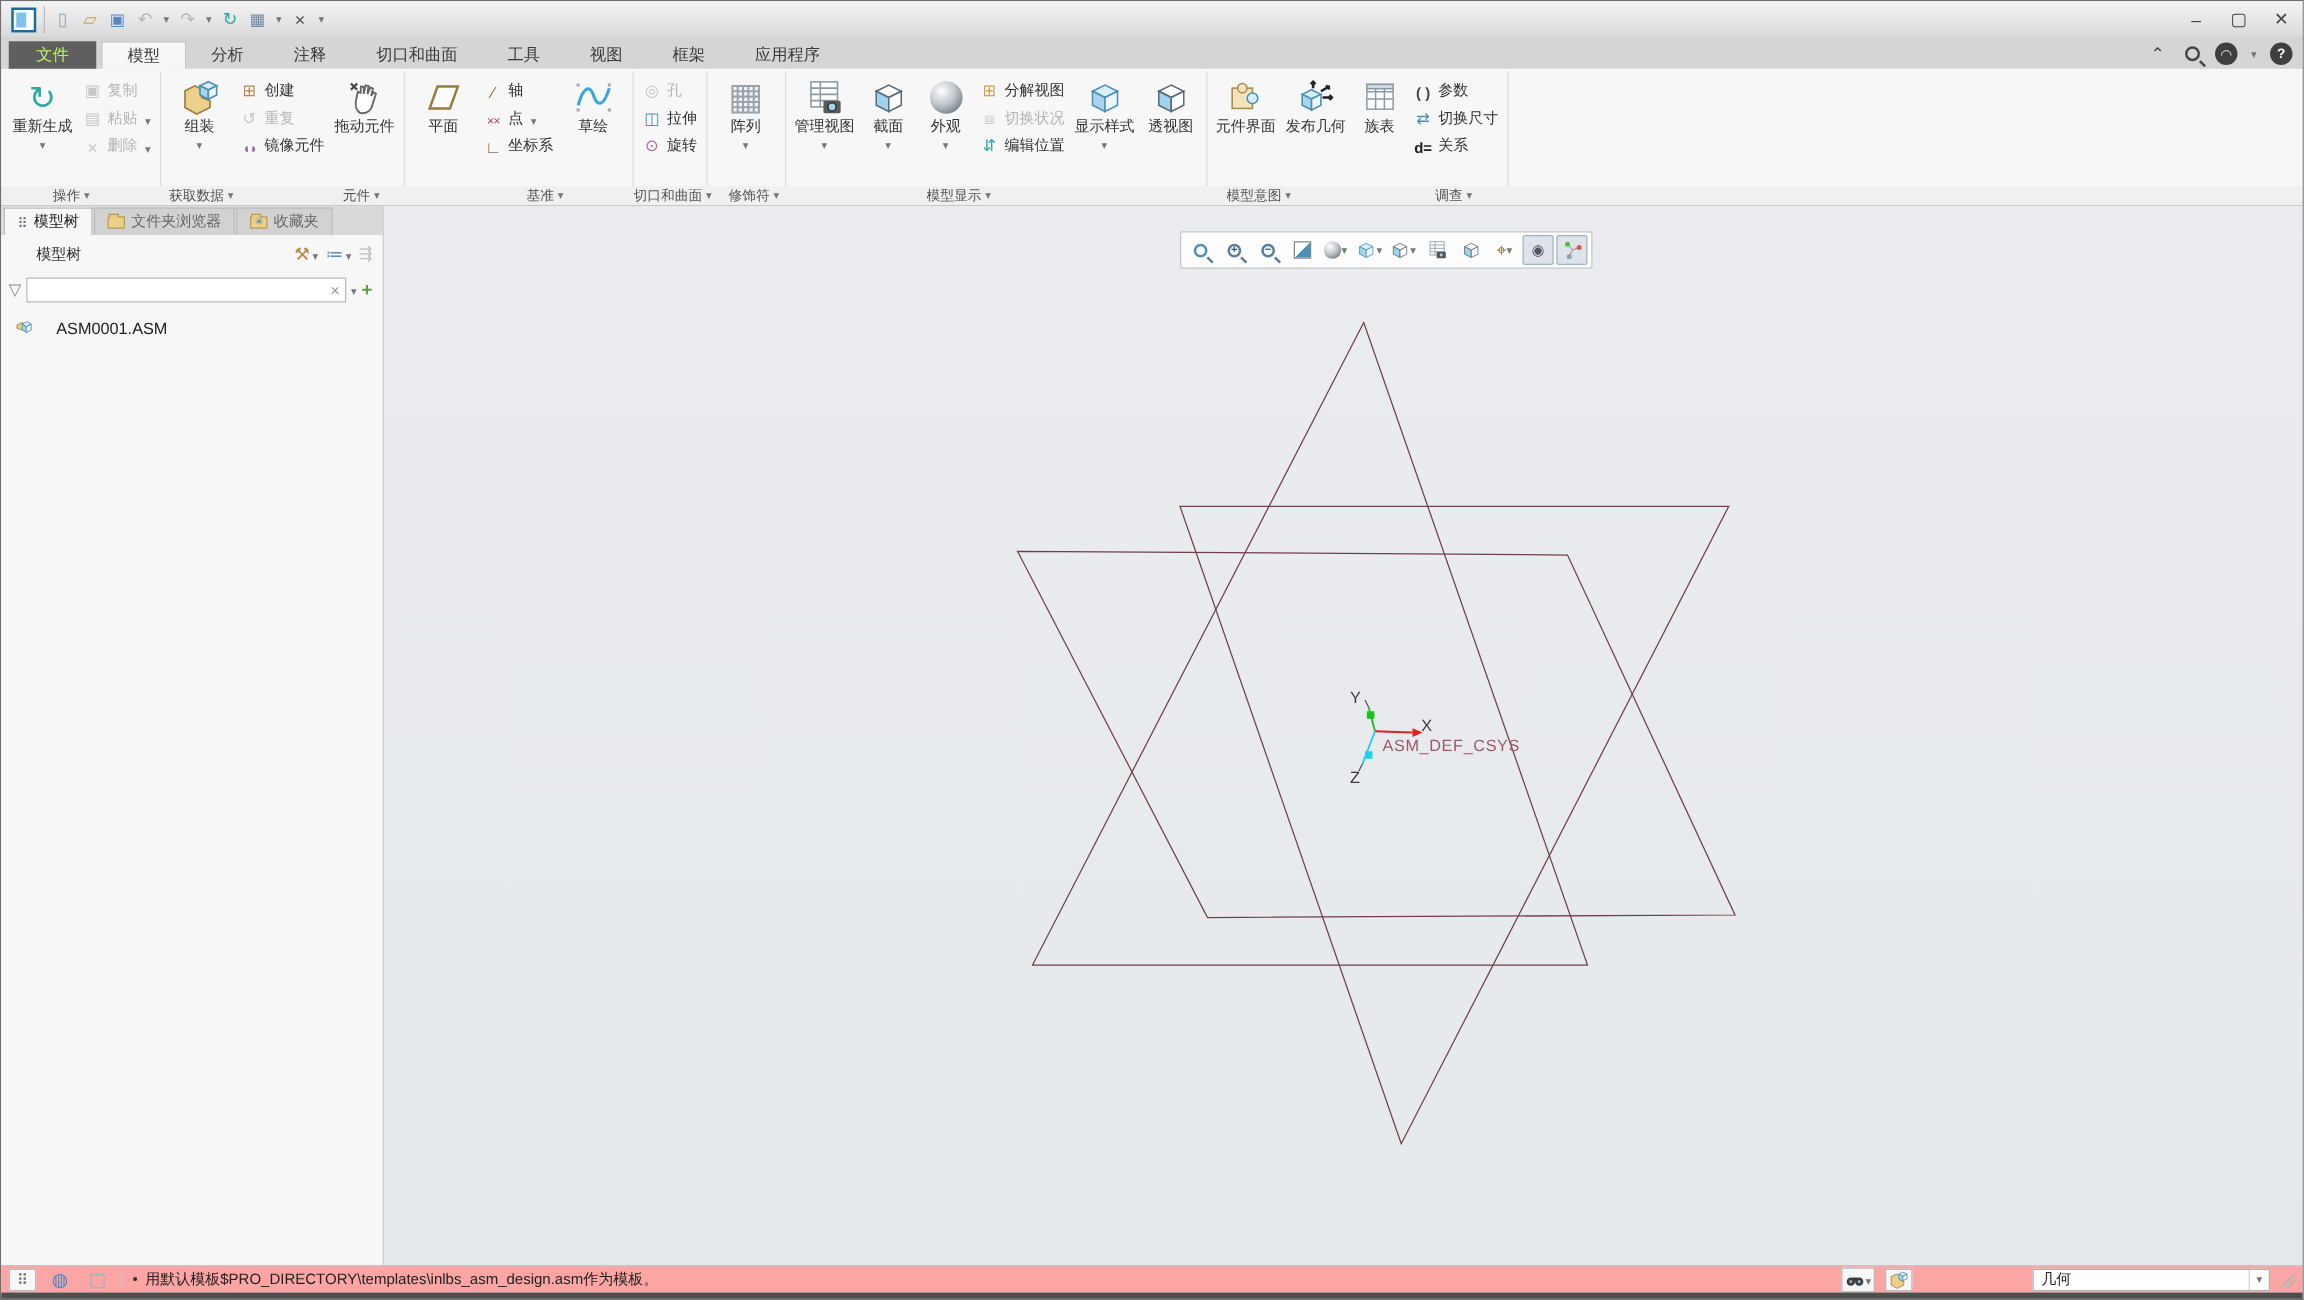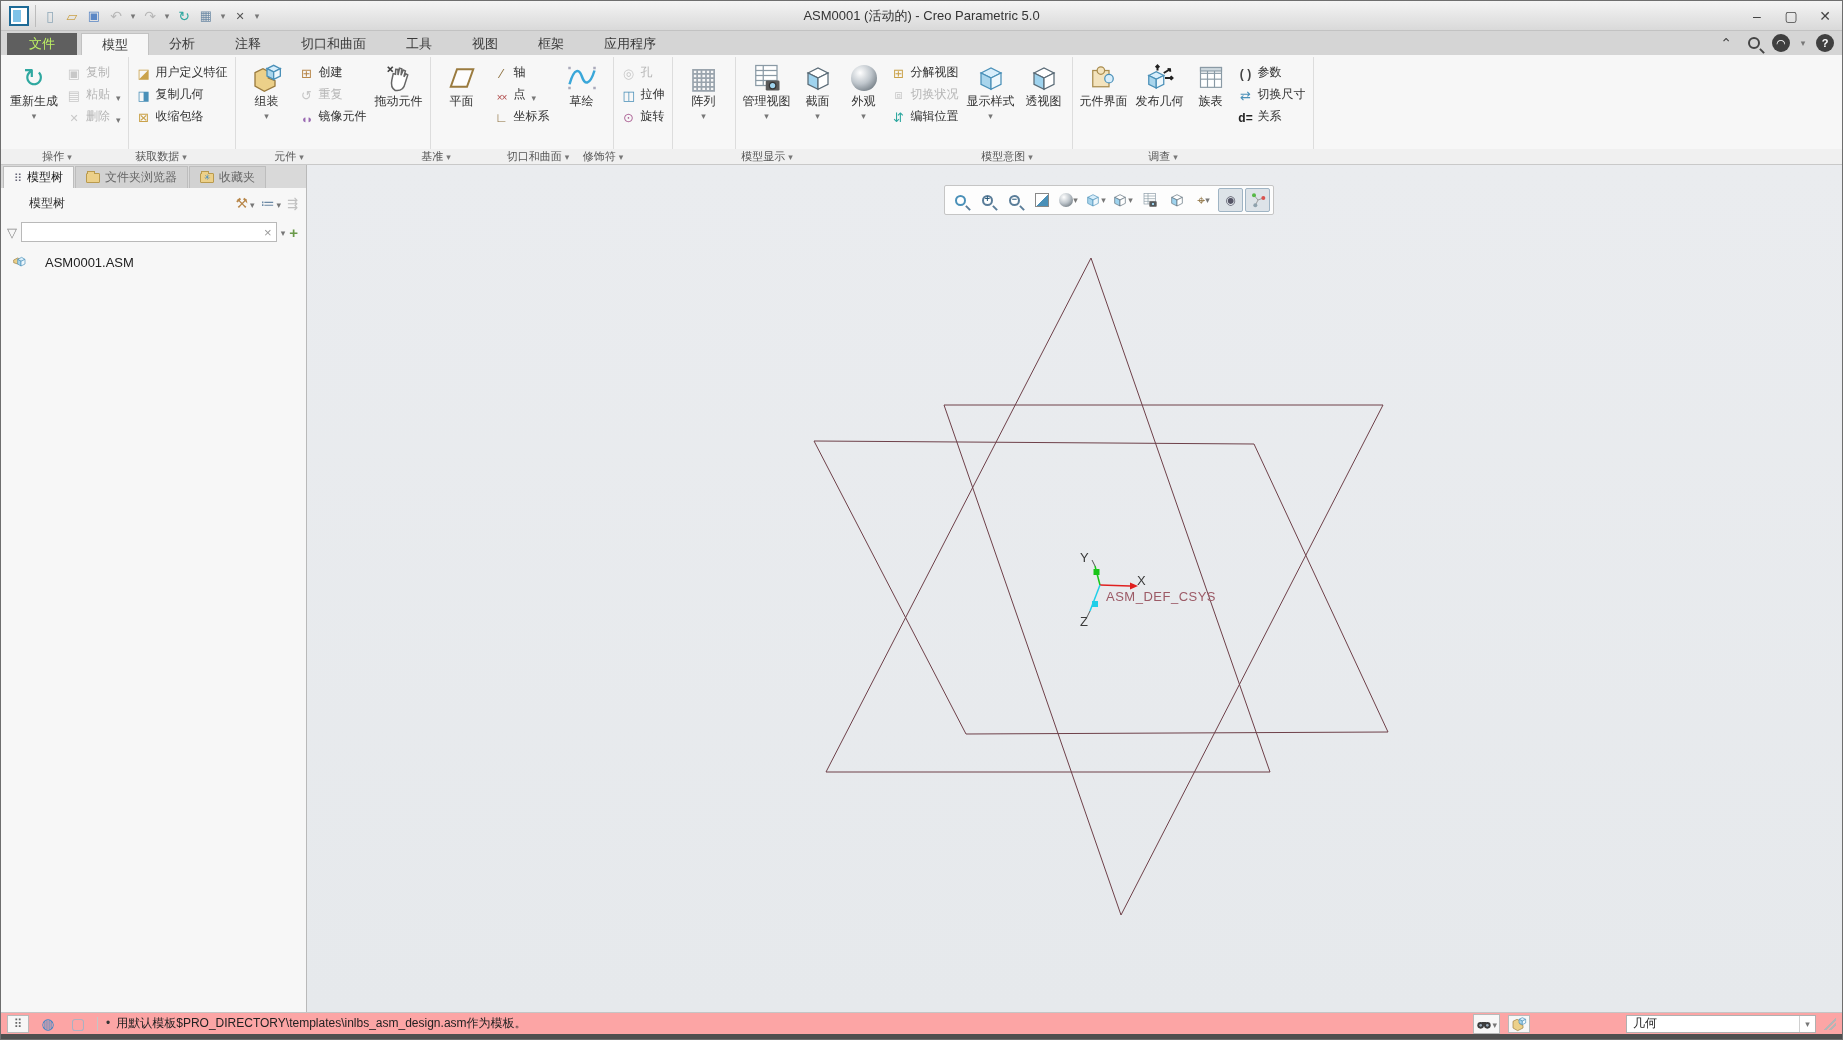--- a/index.html
+++ b/index.html
@@ -279,21 +279,20 @@
         </div>
       <div class="qbtn" data-name="window-switch-button">
           <span class="g g-winswitch" data-name="windows-icon"></span>
         </div>
       <div class="qdd ddonly" data-name="window-switch-dropdown"></div>
       <div class="qbtn" data-name="close-window-button">
           <span class="g g-close-x" data-name="close-icon"></span>
         </div>
       <div class="qdd ddonly" data-name="qat-customize-dropdown"></div>
     </div>
-    <div class="title-text" data-name="window-title">ASM0001 (活动的) - Creo Parametric 5.0</div>
     <div class="wincontrols" data-name="window-controls">
       <div class="wbtn" data-name="minimize-button">–</div>
       <div class="wbtn" data-name="maximize-button">▢</div>
       <div class="wbtn" data-name="close-button">✕</div>
     </div>
   </div>
 
   <div class="tabrow" data-name="ribbon-tab-row">
     <div class="ftab" data-name="tab-file">文件</div>
     <div class="rtab active" data-name="tab-model">模型</div>
@@ -336,36 +335,20 @@
             <span class="ic16 g g-paste" data-name="paste-icon"></span>
             <span class="lbl">粘贴</span>
           </div>
         <div class="rsm disabled dd" data-name="delete-button">
             <span class="ic16 g g-del" data-name="delete-icon"></span>
             <span class="lbl">删除</span>
           </div>
       </div>
     </div>
 
-    <div class="rgroup" data-name="group-get-data">
-      <div class="rcol">
-        <div class="rsm" data-name="udf-button">
-            <span class="ic16 g g-udf" data-name="udf-icon"></span>
-            <span class="lbl">用户定义特征</span>
-          </div>
-        <div class="rsm" data-name="copy-geometry-button">
-            <span class="ic16 g g-cgeo" data-name="copy-geometry-icon"></span>
-            <span class="lbl">复制几何</span>
-          </div>
-        <div class="rsm" data-name="shrinkwrap-button">
-            <span class="ic16 g g-shrink" data-name="shrinkwrap-icon"></span>
-            <span class="lbl">收缩包络</span>
-          </div>
-      </div>
-    </div>
 
     <div class="rgroup" data-name="group-component">
       <div class="rbig" data-name="assemble-button">
         <svg class="symuse ic32" width="32" height="32" data-name="assemble-icon">
             <use href="#sym-lblock"></use>
           </svg>
         <span class="lbl">组装</span>
         <span class="ddonly"></span>
       </div>
       <div class="rcol">

